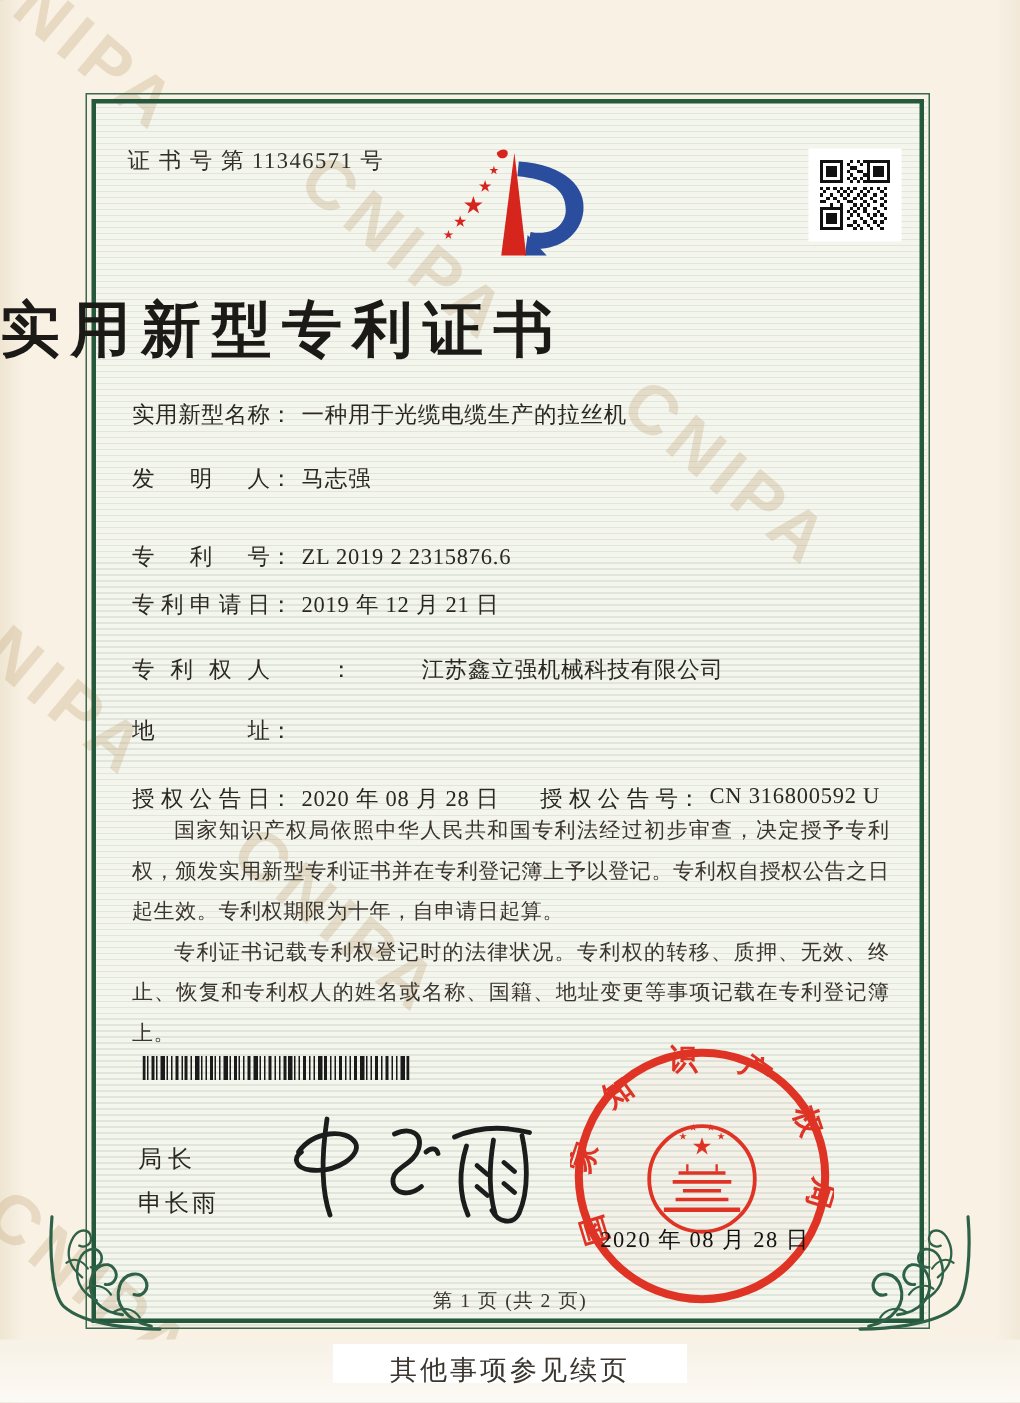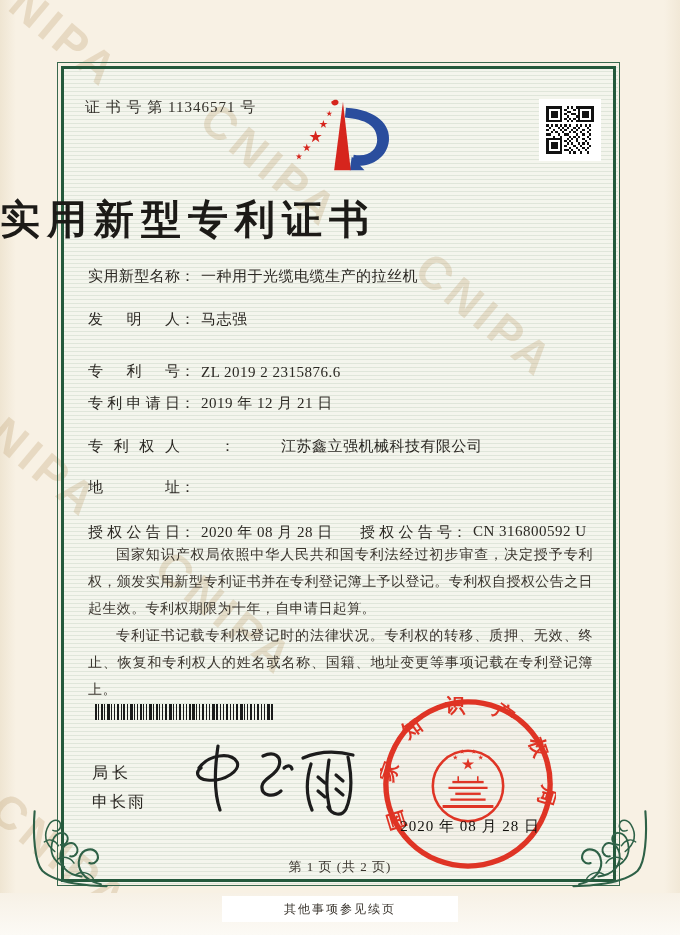--- a/index.html
+++ b/index.html
@@ -35,21 +35,21 @@
   .fvalue { margin-left:6px; letter-spacing:0.5px; }
   .addr-val { display:inline-block; width:400px; line-height:22px; vertical-align:top; }
   .grant2 { position:absolute; left:272px; top:0; display:flex; }
   .paras { left:88px; top:541px; width:505px; font-size:14px; line-height:27px; text-align:justify; color:#3a352e; letter-spacing:0.4px; }
   .paras p { margin:0; text-indent:2em; }
   .director-title { left:92px; top:763px; font-size:16px; letter-spacing:4px; color:#2b2823; }
   .director-name  { left:92px; top:792px; font-size:16px; letter-spacing:2px; color:#2b2823; }
   .page-no { left:0; right:0; top:858px; text-align:center; font-size:13px; letter-spacing:1px; color:#3a352e; }
   .bottom-strip { position:absolute; left:0; top:893px; width:680px; height:42px; background:linear-gradient(#f7f1e6,#fcfaf5); z-index:1; }
   .footer-band { position:absolute; left:222px; top:896px; width:236px; height:26px; background:#ffffff; z-index:2; }
-  .footer-note { left:0; right:0; top:901px; text-align:center; font-size:12px; letter-spacing:2px; color:#3a352e; z-index:3; }
+  .footer-note { left:0; right:0; top:901px; text-align:center; font-size:18px; letter-spacing:2px; color:#3a352e; z-index:3; }
   .seal-wrap { left:380px; top:696px; width:176px; height:176px; z-index:4; }
   .seal-date { left:390px; top:817px; width:160px; text-align:center; font-size:15px; letter-spacing:1px; color:#14120f; z-index:5; }
   .qr-box { left:539px; top:99px; width:62px; height:62px; background:#ffffff; padding:3px; box-sizing:border-box; }
   .logo-box { left:287px; top:96px; width:108px; height:88px; }
   .barcode-box { left:95px; top:704px; width:178px; height:16px; }
   .sig-box { left:185px; top:740px; width:190px; height:78px; }
   .corner { width:96px; height:96px; z-index:4; }
 </style>
 </head>
 <body>

